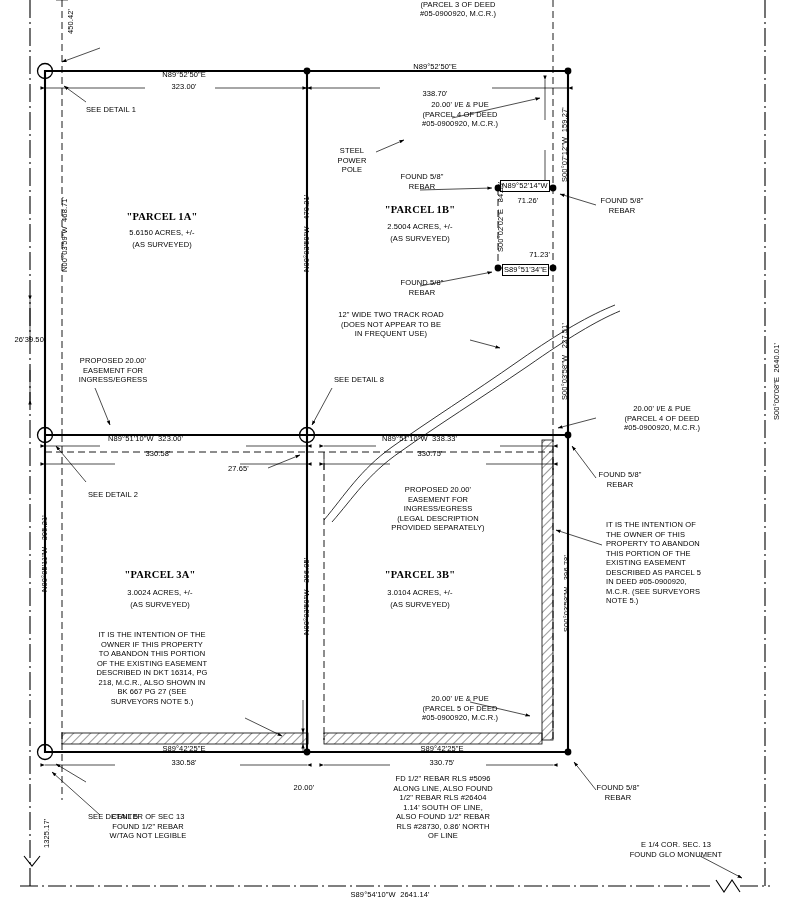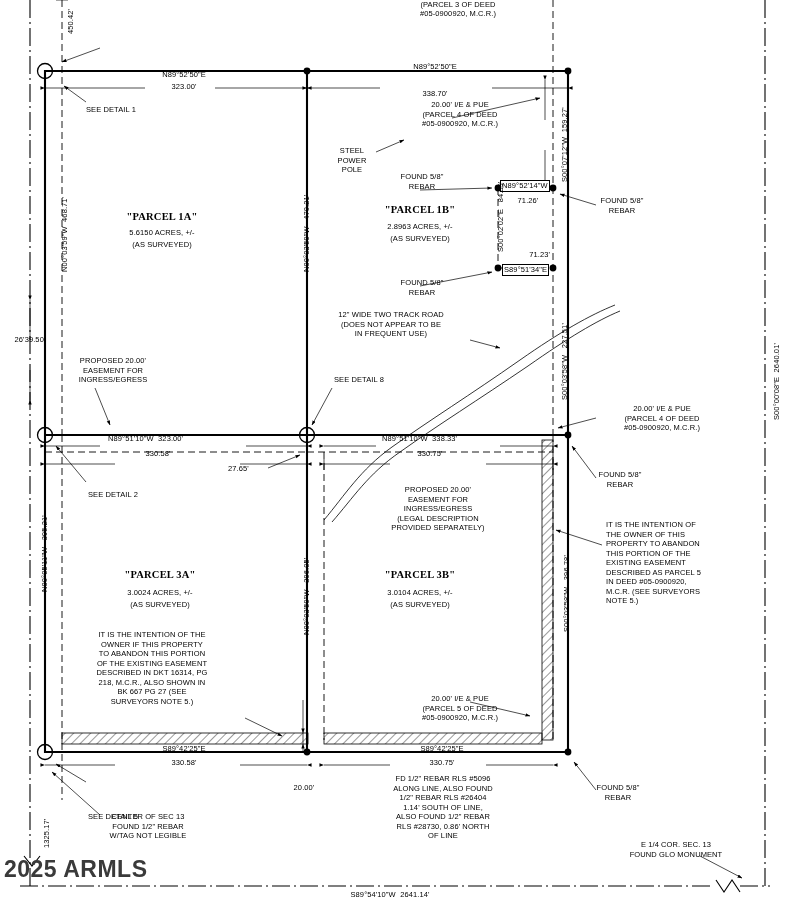--- a/index.html
+++ b/index.html
@@ -229,21 +229,21 @@
 
   <div class="lbl rot90" style="left:560px; top:400px;">S00°03'58"W   227.51'</div>
 
   <div class="lbl rot90" style="left:772px; top:420px;">S00°00'08"E  2640.01'</div>
 
   <div class="lbl serif c" style="left:102px; top:212px; width:120px;">"PARCEL 1A"</div>
   <div class="lbl c" style="left:102px; top:228px; width:120px;">5.6150 ACRES, +/-</div>
   <div class="lbl c" style="left:102px; top:240px; width:120px;">(AS SURVEYED)</div>
 
   <div class="lbl serif c" style="left:360px; top:205px; width:120px;">"PARCEL 1B"</div>
-  <div class="lbl c" style="left:360px; top:222px; width:120px;">2.8963 ACRES, +/-</div>
+  <div class="lbl c" style="left:360px; top:222px; width:120px;">2.5004 ACRES, +/-</div>
   <div class="lbl c" style="left:360px; top:234px; width:120px;">(AS SURVEYED)</div>
 
   <div class="lbl c" style="left:326px; top:146px; width:52px;">STEEL
 POWER
 POLE</div>
 
   <div class="lbl c" style="left:386px; top:172px; width:72px;">FOUND 5/8"
 REBAR</div>
   <div class="lbl c" style="left:590px; top:196px; width:64px;">FOUND 5/8"
 REBAR</div>
@@ -347,15 +347,14 @@
 
   <div class="lbl c" style="left:88px; top:812px; width:120px;">CENTER OF SEC 13
 FOUND 1/2" REBAR
 W/TAG NOT LEGIBLE</div>
 
   <div class="lbl c" style="left:608px; top:840px; width:136px;">E 1/4 COR. SEC. 13
 FOUND GLO MONUMENT</div>
 
   <div class="lbl c" style="left:300px; top:890px; width:180px;">S89°54'10"W  2641.14'</div>
 
-  <div class="wm">2025 ARMLS</div>
 
 </div>
 
 </body></html>

